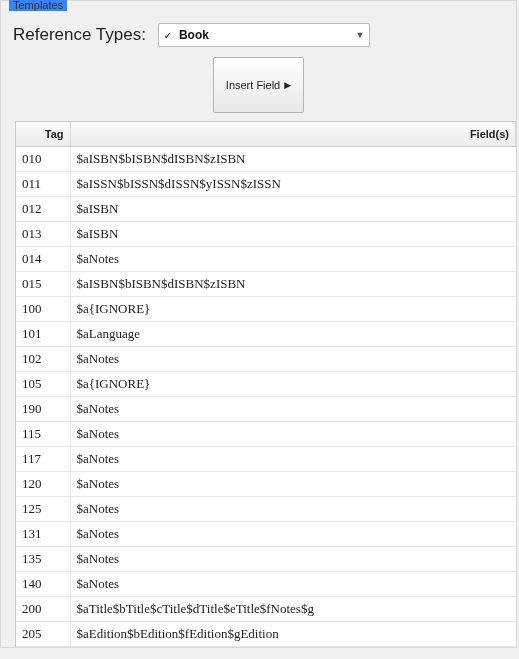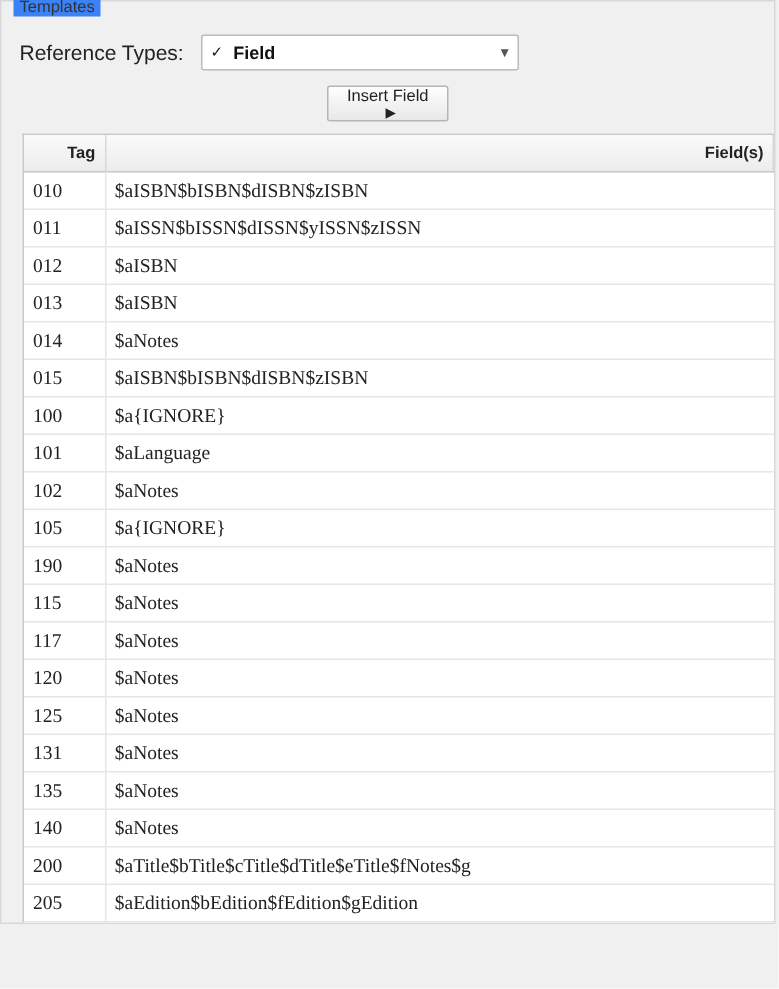--- a/index.html
+++ b/index.html
@@ -27,21 +27,21 @@
     padding: 0 4px;
     font-size: 11px;
     color: #333;
   }
   .ref-row {
     display: flex;
     align-items: center;
     padding: 8px 12px 10px 12px;
   }
   .ref-label {
-    font-size: 14px;
+    font-size: 17px;
     color: #222;
     margin-right: 12px;
     text-align: center;
   }
   .select-wrap {
     position: relative;
     width: 210px;
     height: 22px;
     background: #fff;
     border: 1px solid #bbb;
@@ -71,28 +71,27 @@
   }
   .insert-row {
     display: flex;
     justify-content: center;
     padding: 0 0 8px 0;
   }
   .btn {
     display: inline-flex;
     align-items: center;
     height: 22px;
-    padding: 0 12px;
+    padding: 16px 12px;
     background: linear-gradient(#fefefe, #e8e8e8);
     border: 1px solid #b5b5b5;
     border-radius: 2px;
     font-size: 11px;
     color: #222;
     cursor: pointer;
-    flex-direction: column;
   }
   .btn .tri {
     margin-left: 4px;
     font-size: 9px;
   }
   .table-wrap {
     margin: 0 0 0 14px;
     border-top: 1px solid #c8c8c8;
     border-left: 1px solid #c8c8c8;
     background: #fff;
@@ -128,21 +127,21 @@
 </head>
 <body>
 
 <div class="panel">
   <div class="panel-title">Templates</div>
 
   <div class="ref-row">
     <span class="ref-label">Reference Types:</span>
     <div class="select-wrap">
       <span class="select-check">✓</span>
-      <span class="select-text">Field</span>
+      <span class="select-text">Book</span>
       <span class="select-caret">▼</span>
     </div>
   </div>
 
   <div class="insert-row">
     <div class="btn">
       <span>Insert Field</span>
       <span class="tri">▶</span>
     </div>
   </div>

